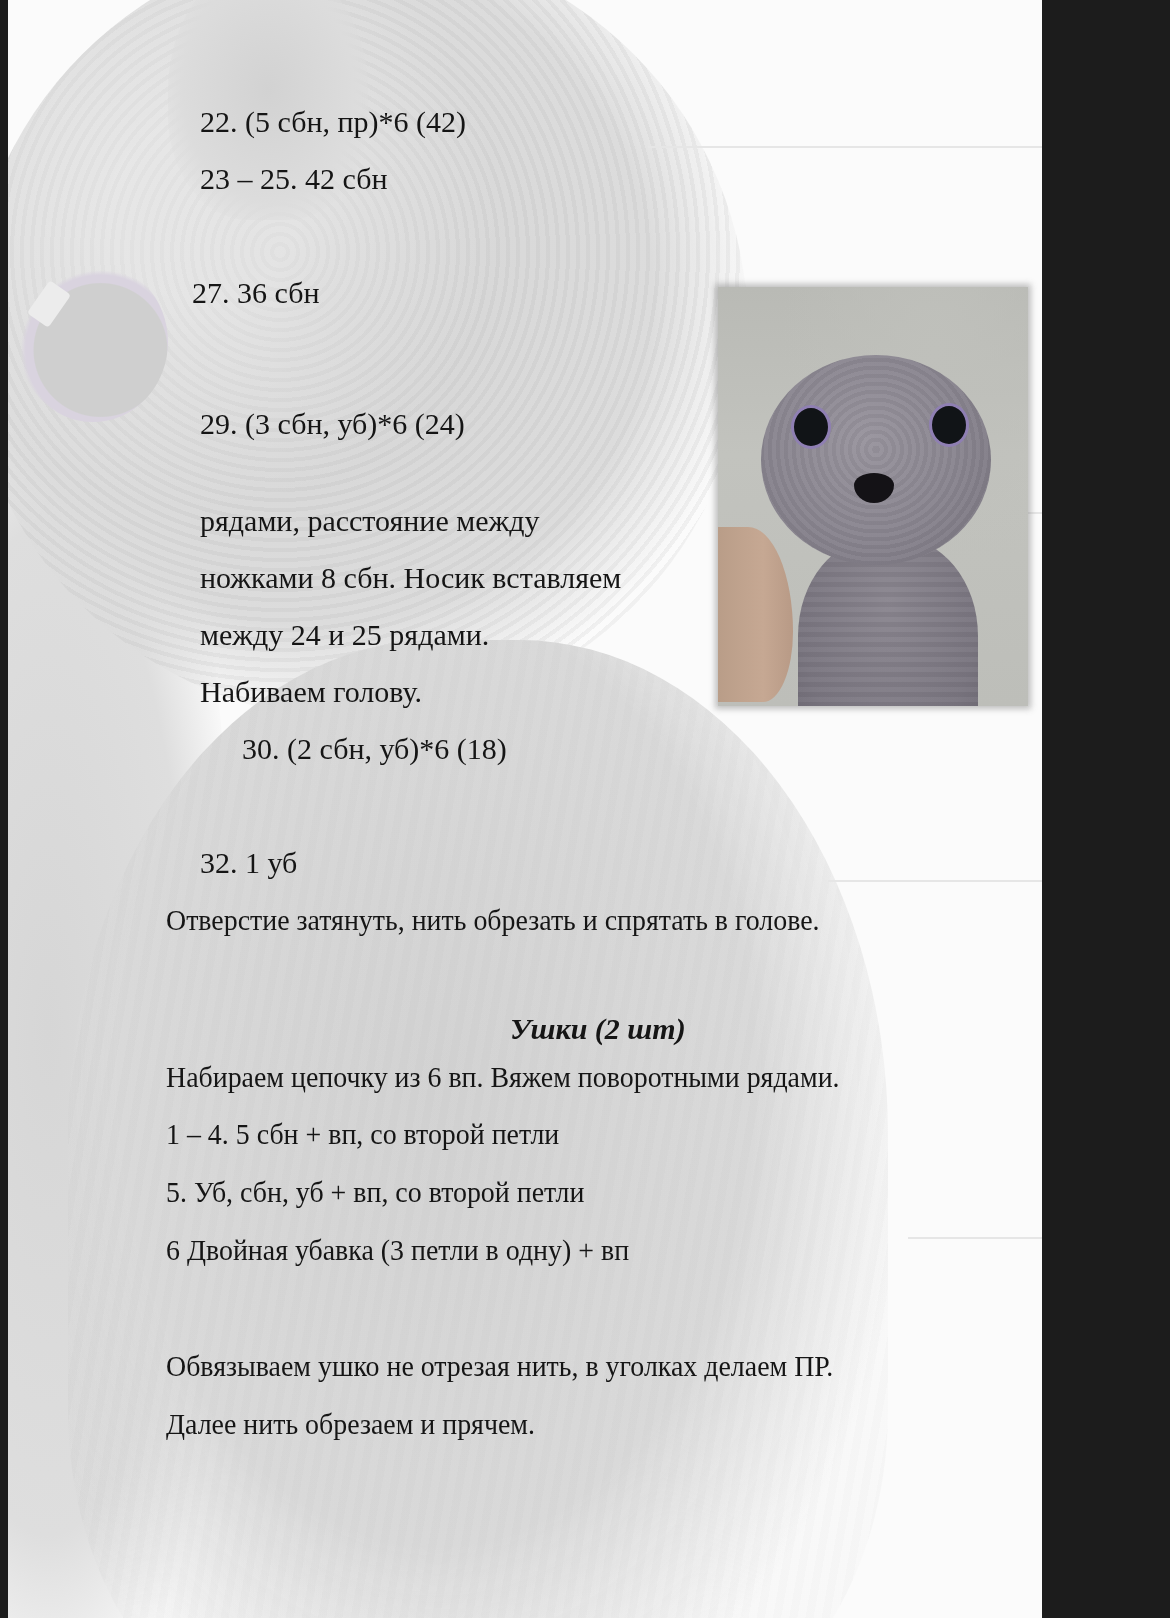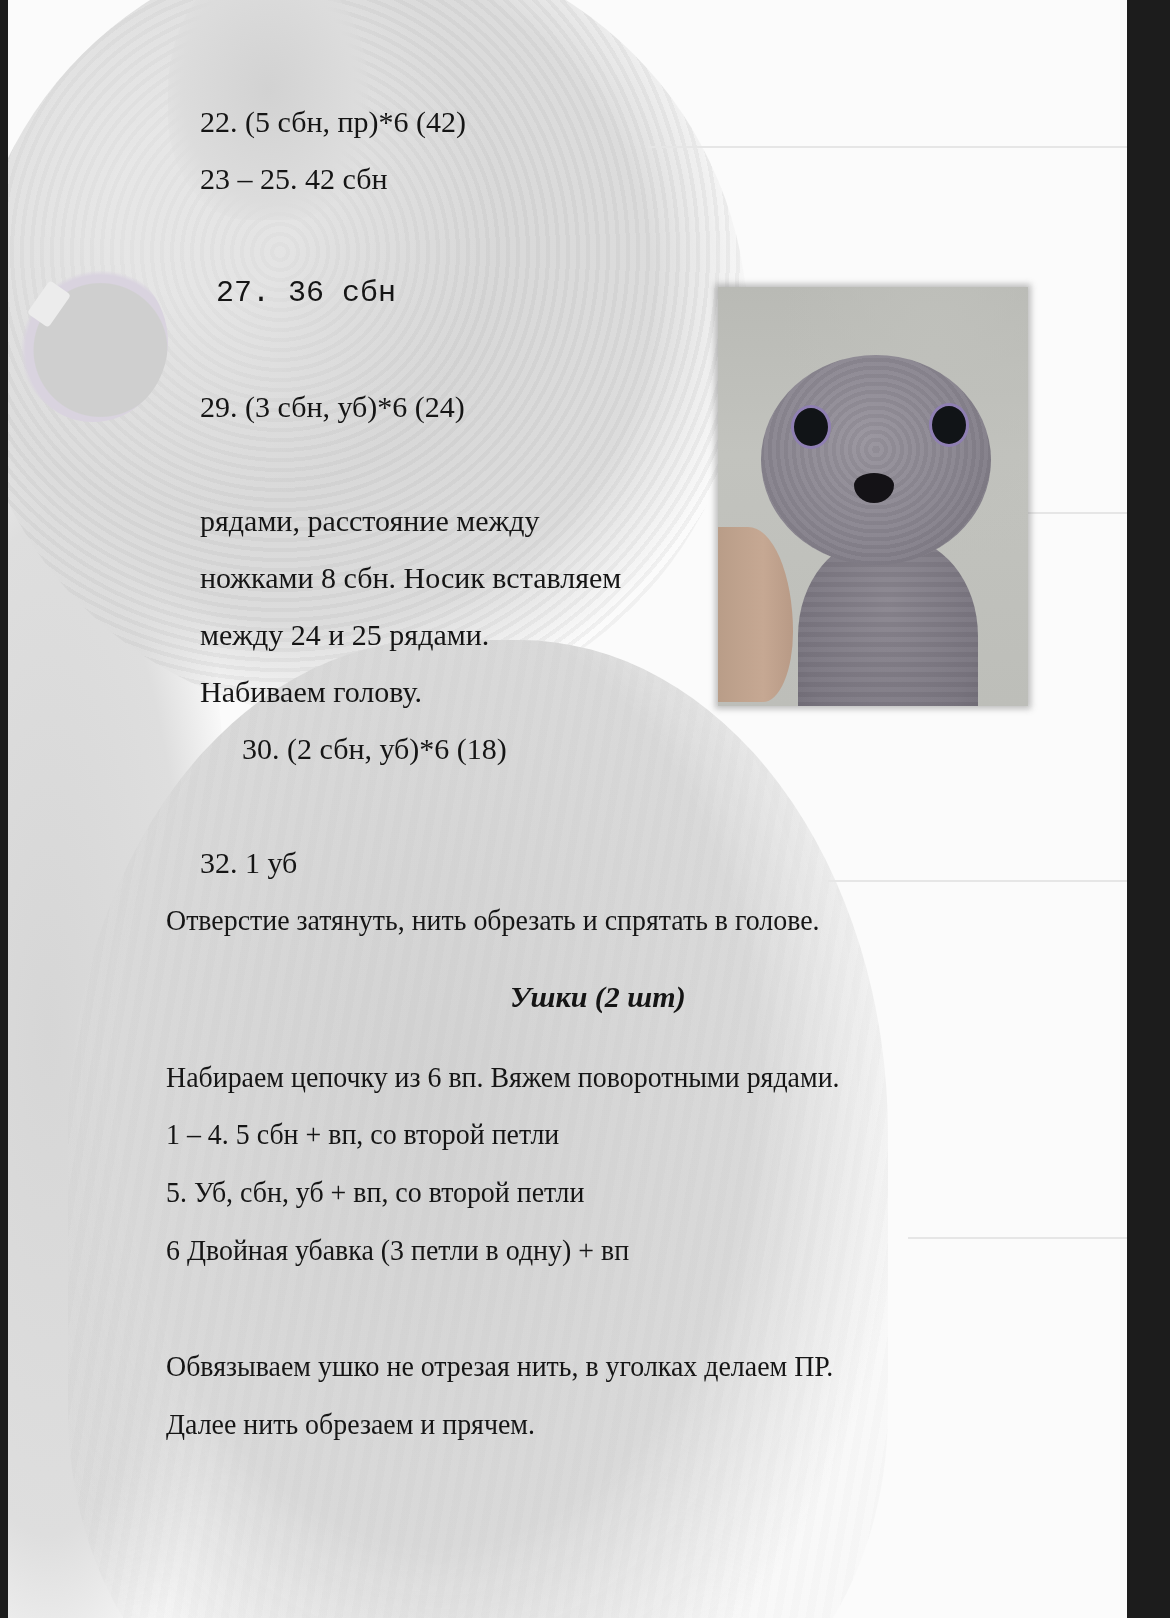--- a/index.html
+++ b/index.html
@@ -3,21 +3,21 @@
   <meta charset="utf-8">
   <style>
     html, body { margin: 0; padding: 0; }
     body {
       width: 1170px; height: 1618px; overflow: hidden;
       background: #1c1c1c;
       font-family: "Liberation Serif", "DejaVu Serif", serif;
       color: #141414;
     }
     .page {
-      position: absolute; left: 8px; top: 0; width: 1119px; height: 1618px;
+      position: absolute; left: 8px; top: 0; width: 1034px; height: 1618px;
       background: #fbfbfb; overflow: hidden;
     }
     
     .wm { position: absolute; pointer-events: none; }
     .wm-head {
       left: -40px; top: -60px; width: 780px; height: 780px; border-radius: 50%;
       background:
         radial-gradient(circle at 30% 35%, rgba(255,255,255,0.35) 0 12%, transparent 40%),
         repeating-radial-gradient(circle at 40% 40%, rgba(170,170,170,0.0) 0 6px, rgba(150,150,150,0.10) 6px 10px),
         radial-gradient(circle at 45% 45%, #d4d4d4 0%, #dcdcdc 55%, rgba(230,230,230,0) 72%);
@@ -45,21 +45,21 @@
       transform: rotate(35deg); border-radius: 4px;
     }
     .rule { position: absolute; height: 2px; background: #e6e6e6; }
 
     .line {
       position: absolute; font-size: 30px; line-height: 36px; white-space: nowrap;
       color: #151515;
     }
     .heading {
       position: absolute; font-size: 30px; line-height: 36px; font-style: italic; font-weight: bold;
-      white-space: nowrap; color: #151515;
+      white-space: nowrap; color: #151515; margin-top: 32px;
     }
 
     
     .photo {
       position: absolute; left: 710px; top: 287px; width: 310px; height: 419px;
       background:
         radial-gradient(ellipse at 70% 15%, #bfc0bb 0%, rgba(0,0,0,0) 50%),
         linear-gradient(180deg, #b9bab5 0%, #c2c3be 40%, #bdbeb9 100%);
       box-shadow: 0 0 6px 3px rgba(120,120,120,0.45);
       overflow: hidden;
@@ -104,22 +104,22 @@
   <div class="wm wm-body"></div>
   <div class="wm wm-eye"></div>
   <div class="wm wm-eye-glint"></div>
   <div class="rule" style="left:640px; top:146px; width:513px;"></div>
   <div class="rule" style="left:820px; top:512px; width:333px;"></div>
   <div class="rule" style="left:820px; top:880px; width:333px;"></div>
   <div class="rule" style="left:900px; top:1237px; width:253px;"></div>
 
   <div class="line" style="left:192px; top:104px;">22. (5 сбн, пр)*6 (42)</div>
   <div class="line" style="left:192px; top:161px;">23 – 25. 42 сбн</div>
-  <div class="line" style="left:208px; top:275px;font-family:Liberation Mono, monospace;">27. 36 сбн</div>
-  <div class="line" style="left:192px; top:389px;font-family:Liberation Serif, serif;">29. (3 сбн, уб)*6 (24)</div>
+  <div class="line" style="left:184px; top:275px;">27. 36 сбн</div>
+  <div class="line" style="left:192px; top:406px;font-family:Liberation Serif, serif;">29. (3 сбн, уб)*6 (24)</div>
 
   <div class="line" style="left:192px; top:503px;">рядами, расстояние между</div>
   <div class="line" style="left:192px; top:560px;">ножками 8 сбн. Носик вставляем</div>
   <div class="line" style="left:192px; top:617px;">между 24 и 25 рядами.</div>
   <div class="line" style="left:192px; top:674px;">Набиваем голову.</div>
 
   <div class="line" style="left:192px; top:731px;margin-left:42px;">30. (2 сбн, уб)*6 (18)</div>
   <div class="line" style="left:192px; top:845px;">32. 1 уб</div>
 
   <div class="line" style="left:158px; top:902px; transform:scaleX(0.93); transform-origin:left;">Отверстие затянуть, нить обрезать и спрятать в голове.</div>

